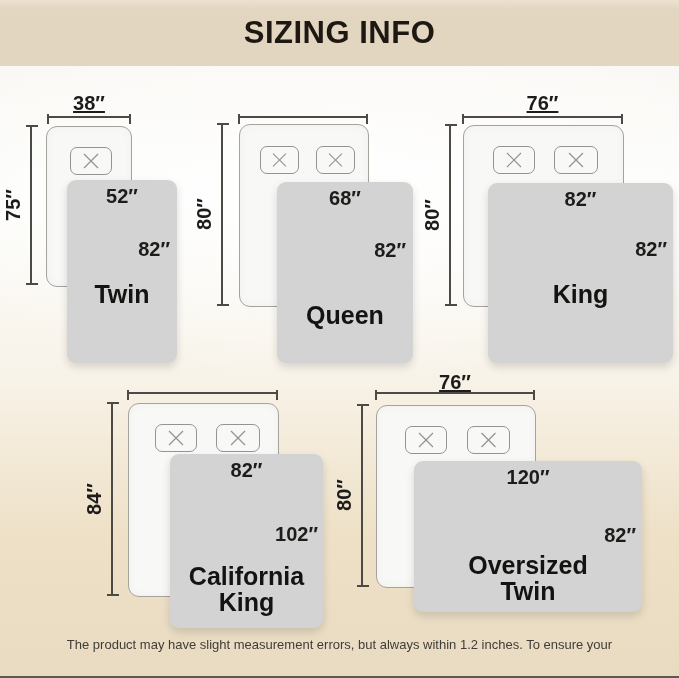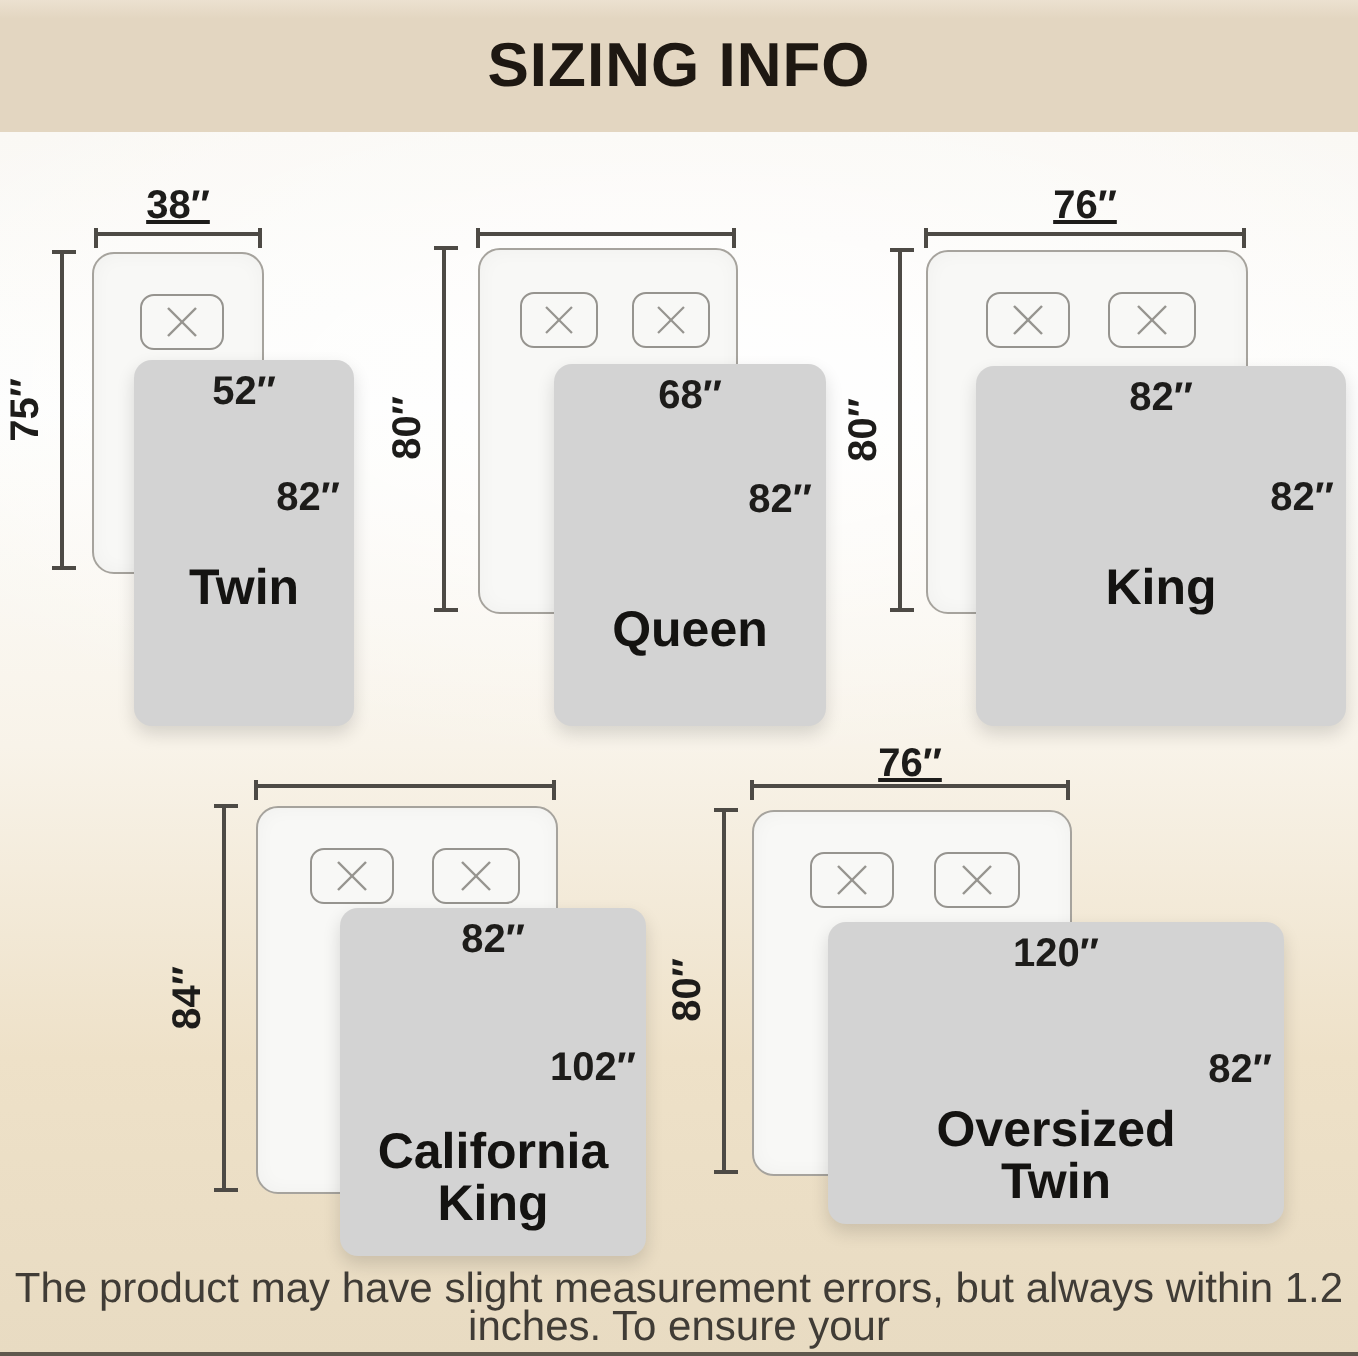--- a/index.html
+++ b/index.html
@@ -51,21 +51,21 @@
     box-shadow:0 4px 9px rgba(0,0,0,.14);
   }
   .b-width{position:absolute;left:0;right:0;top:5px;text-align:center;}
   .b-length{position:absolute;}
   .b-name{
     position:absolute;left:10px;right:10px;text-align:center;
     font-size:25px;line-height:26px;font-weight:700;color:#141311;
   }
   .footer{
     position:absolute;left:0;right:0;top:636px;text-align:center;z-index:3;
-    font-size:21px;line-height:18.5px;color:#403c36;
+    font-size:13px;line-height:18.5px;color:#403c36;
   }
   .bottom-strip{position:absolute;left:0;right:0;bottom:0;height:2px;background:#5f584e;z-index:4;}
 </style>
 </head>
 <body>
 
 <div class="stage">
 
   <div class="hdr">
     <div class="title">SIZING INFO</div>

